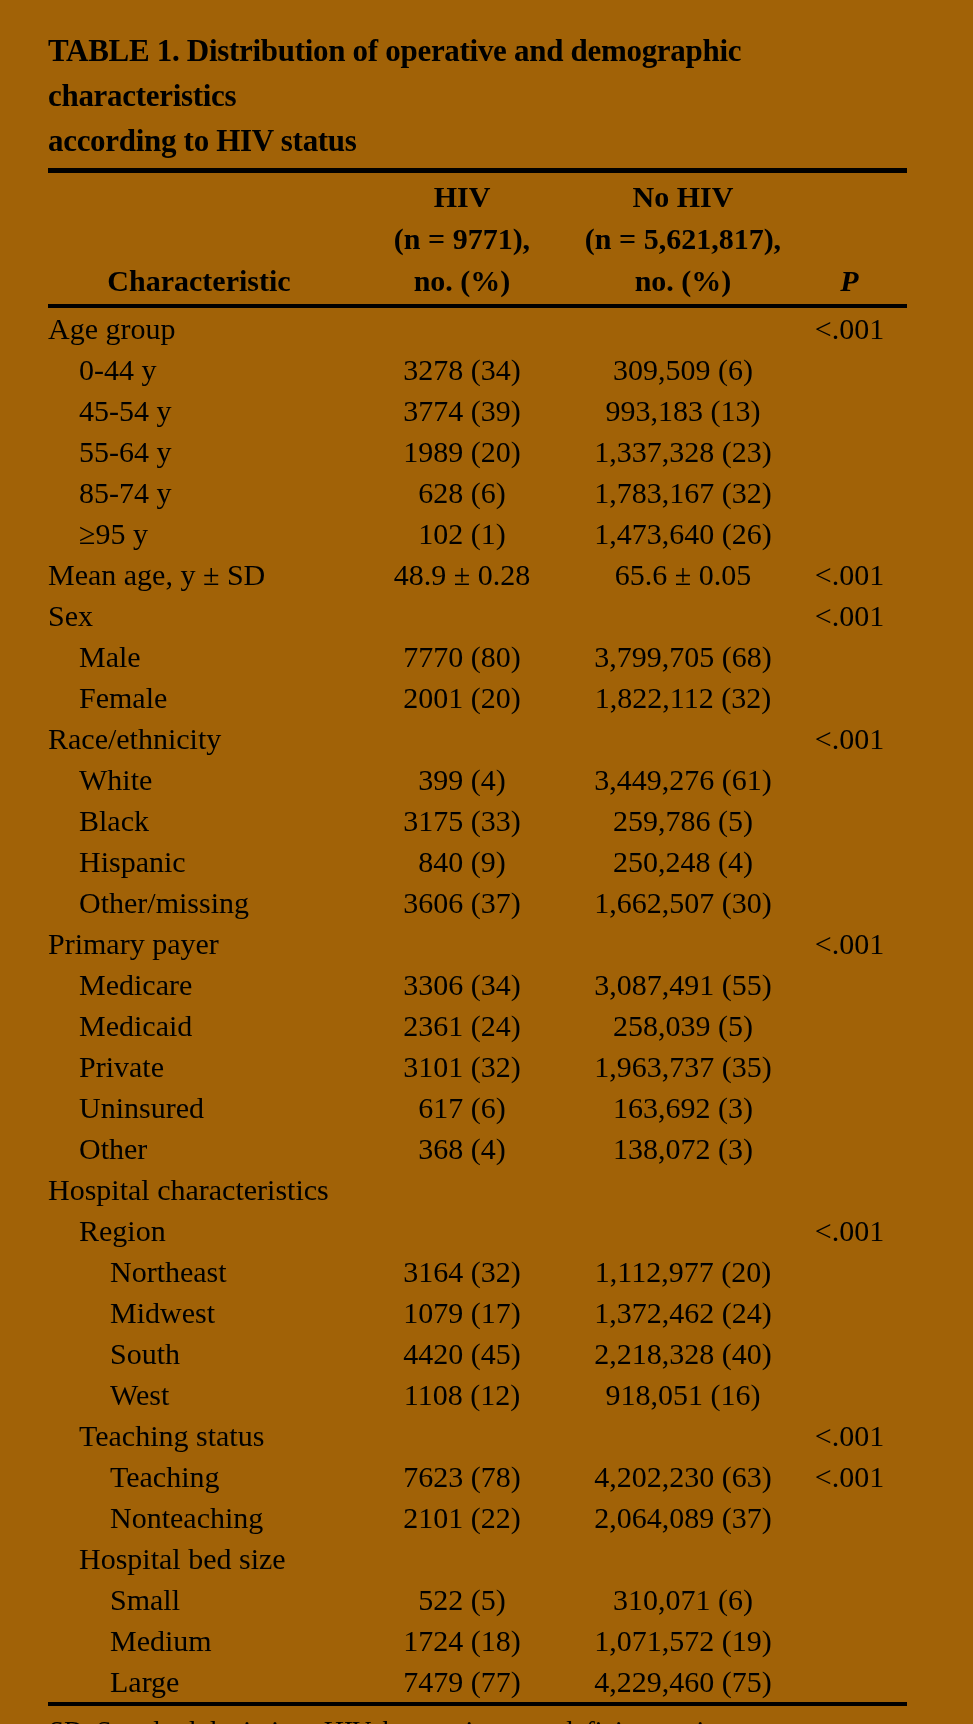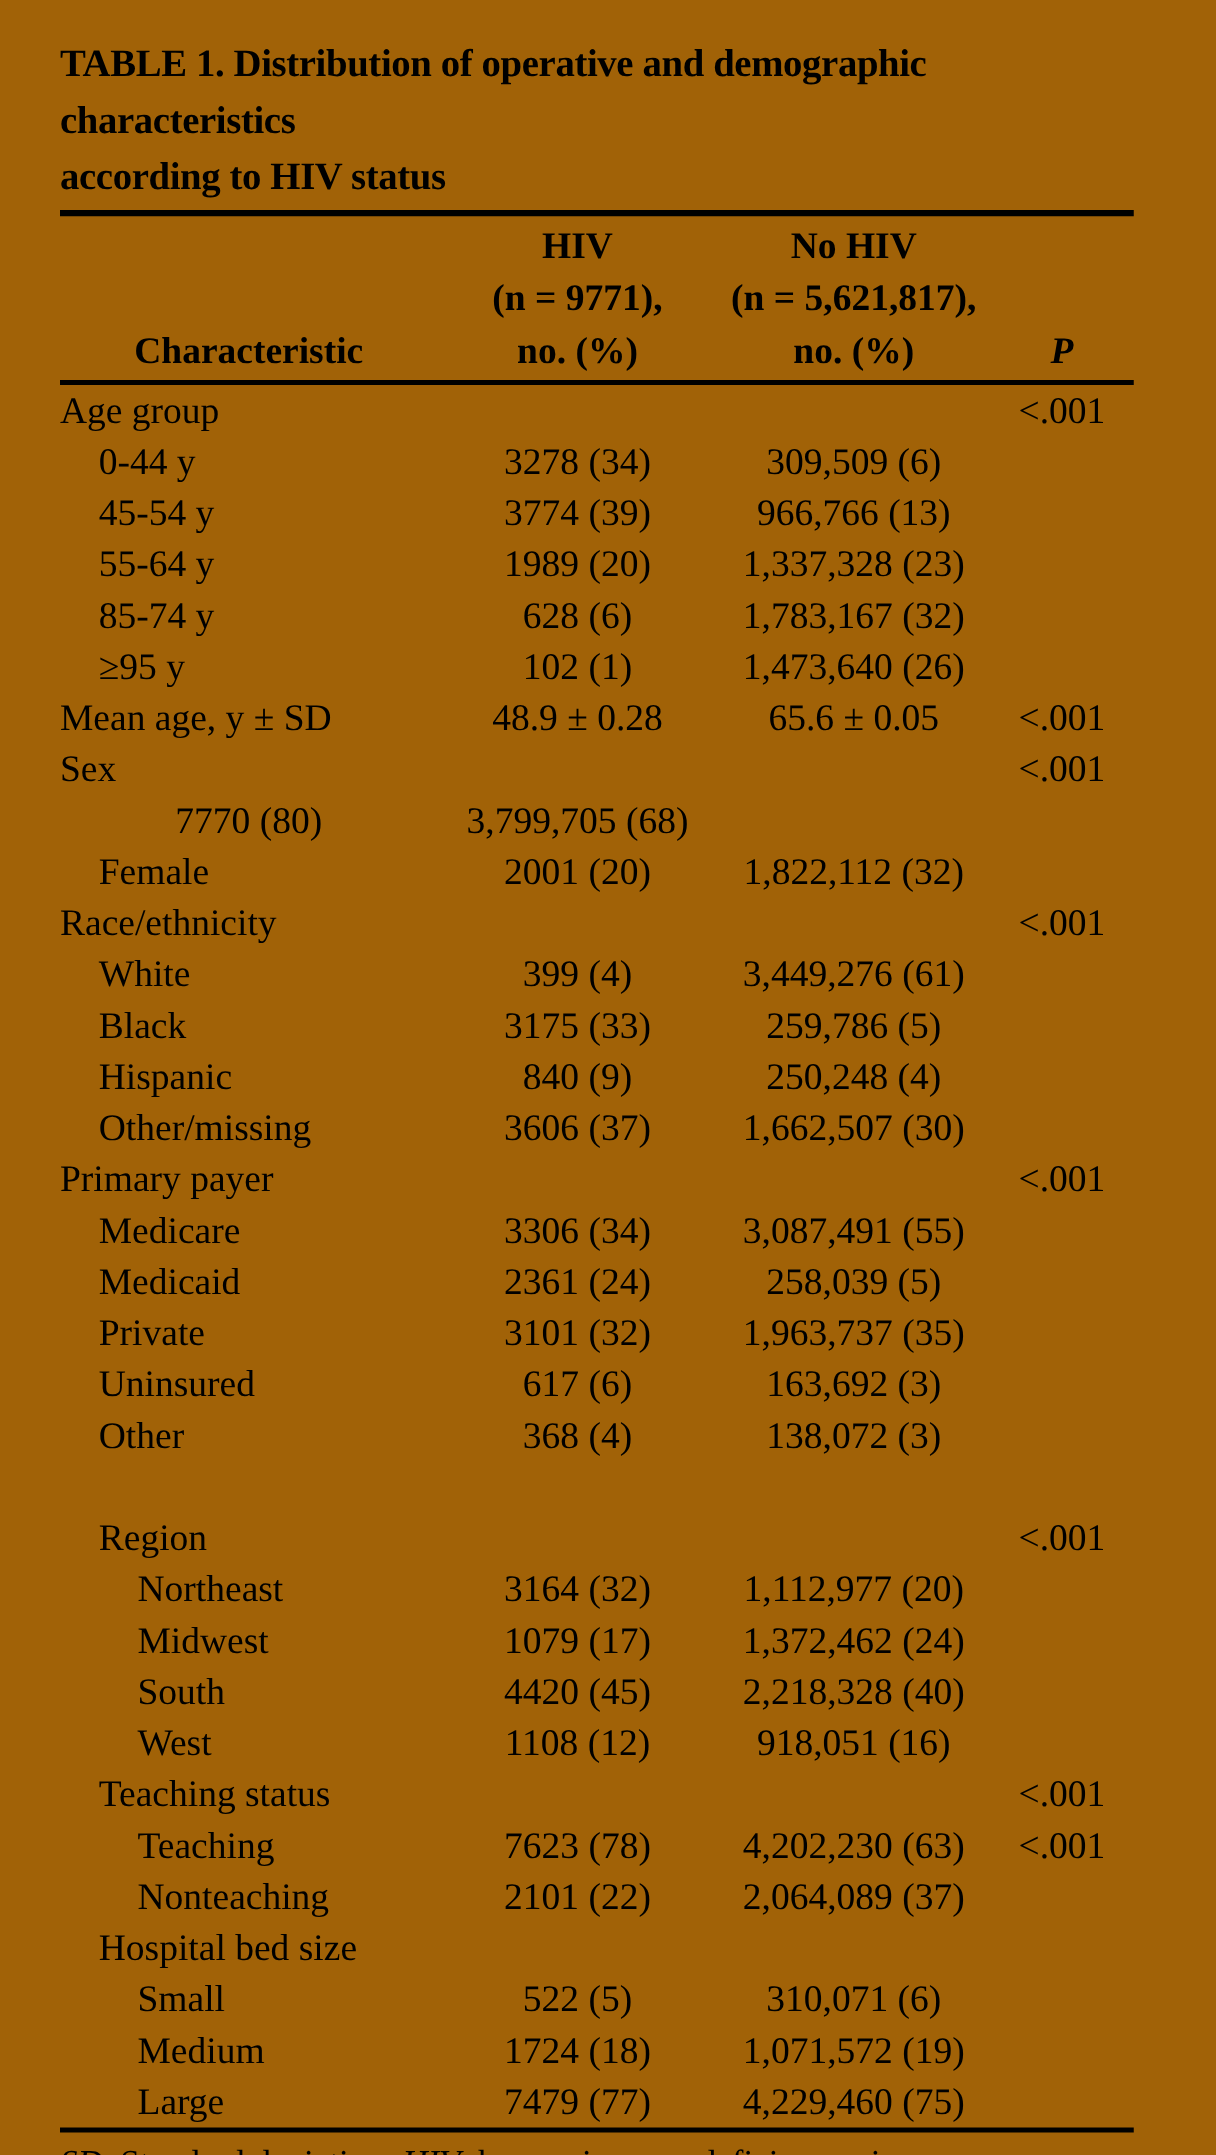--- a/index.html
+++ b/index.html
@@ -111,21 +111,21 @@
       </div>
       <div class="row">
         <div class="c-label indent-1">0-44 y</div>
         <div class="c-num">3278 (34)</div>
         <div class="c-num">309,509 (6)</div>
         <div class="c-p"></div>
       </div>
       <div class="row">
         <div class="c-label indent-1">45-54 y</div>
         <div class="c-num">3774 (39)</div>
-        <div class="c-num">966,766 (13)</div>
+        <div class="c-num">993,183 (13)</div>
         <div class="c-p"></div>
       </div>
       <div class="row">
         <div class="c-label indent-1">55-64 y</div>
         <div class="c-num">1989 (20)</div>
         <div class="c-num">1,337,328 (23)</div>
         <div class="c-p"></div>
       </div>
       <div class="row">
         <div class="c-label indent-1">85-74 y</div>
@@ -145,20 +145,21 @@
         <div class="c-num">65.6 ± 0.05</div>
         <div class="c-p">&lt;.001</div>
       </div>
       <div class="row">
         <div class="c-label indent-0">Sex</div>
         <div class="c-num"></div>
         <div class="c-num"></div>
         <div class="c-p">&lt;.001</div>
       </div>
       <div class="row">
+        <div class="c-label indent-1">Male</div>
         <div class="c-num">7770 (80)</div>
         <div class="c-num">3,799,705 (68)</div>
         <div class="c-p"></div>
       </div>
       <div class="row">
         <div class="c-label indent-1">Female</div>
         <div class="c-num">2001 (20)</div>
         <div class="c-num">1,822,112 (32)</div>
         <div class="c-p"></div>
       </div>
@@ -222,20 +223,21 @@
         <div class="c-num">163,692 (3)</div>
         <div class="c-p"></div>
       </div>
       <div class="row">
         <div class="c-label indent-1">Other</div>
         <div class="c-num">368 (4)</div>
         <div class="c-num">138,072 (3)</div>
         <div class="c-p"></div>
       </div>
       <div class="row">
+        <div class="c-label indent-0">Hospital characteristics</div>
         <div class="c-num"></div>
         <div class="c-num"></div>
         <div class="c-p"></div>
       </div>
       <div class="row">
         <div class="c-label indent-1">Region</div>
         <div class="c-num"></div>
         <div class="c-num"></div>
         <div class="c-p">&lt;.001</div>
       </div>

